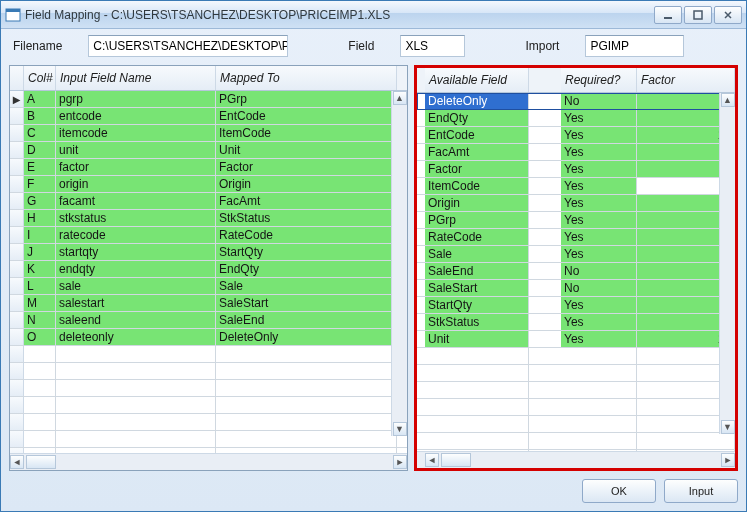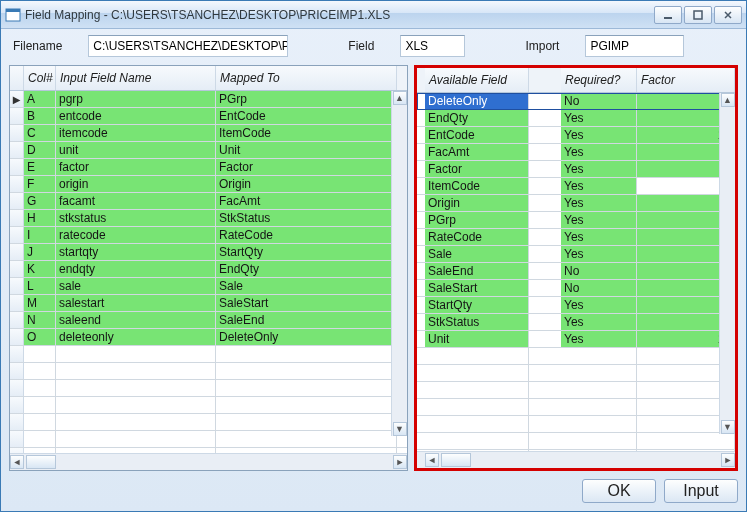--- a/index.html
+++ b/index.html
@@ -198,21 +198,21 @@
     padding-top: 8px;
   }
   .btn {
     min-width: 74px;
     height: 24px;
     border: 1px solid #8fa9c9;
     border-radius: 3px;
     background: linear-gradient(to bottom, #fdfefe, #dbe7f4);
     display: inline-flex; align-items: center; justify-content: center;
     color: #222;
-    font-size: 16px;
+    font-size: 11px;
   }
 </style>
 </head>
 <body>
 
 <div class="window">
   <div class="titlebar">
     <span class="title-icon">
       <svg width="16" height="16" viewBox="0 0 16 16">
         <rect x="1" y="2" width="14" height="12" fill="#fff" stroke="#3a7ab5"></rect>

